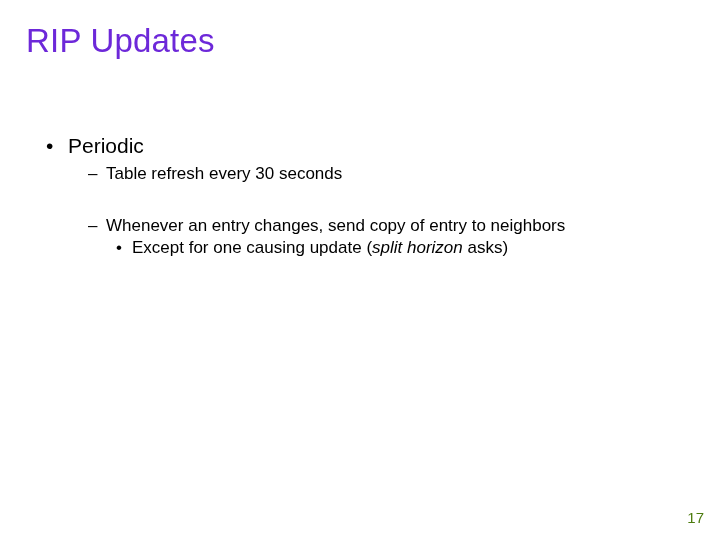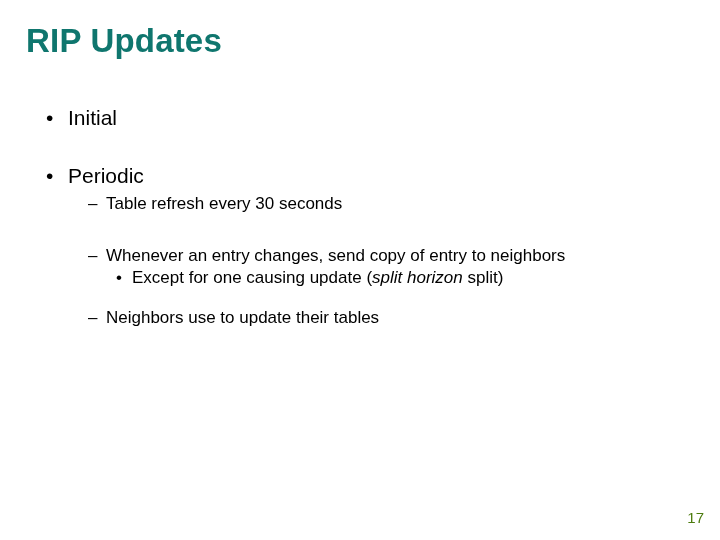--- a/index.html
+++ b/index.html
@@ -17,22 +17,22 @@
     width: 720px;
     height: 540px;
     position: relative;
     box-sizing: border-box;
   }
   .title {
     position: absolute;
     left: 26px;
     top: 22px;
     font-size: 33px;
-    font-weight: bold;
-    color: #0f766e;
+    font-weight: normal;
+    color: #6d28d9;
     letter-spacing: 0.2px;
   }
   .body {
     position: absolute;
     left: 46px;
     top: 106px;
     right: 30px;
   }
   .lvl1 {
     font-size: 21px;
@@ -91,33 +91,31 @@
 </style>
 </head>
 <body>
 
 <div class="slide">
 
   <div class="title">RIP Updates</div>
 
   <div class="body">
 
-    <div class="lvl1"><span>Initial</span></div>
 
     <div class="group-gap"></div>
 
     <div class="lvl1"><span>Periodic</span></div>
     <div class="lvl2">Table refresh every 30 seconds</div>
 
     <div class="group-gap"></div>
 
     <div class="lvl2">Whenever an entry changes, send copy of entry to neighbors</div>
-    <div class="lvl3"><span>Except for one causing update (</span><span class="italic">split horizon</span><span> split)</span></div>
+    <div class="lvl3"><span>Except for one causing update (</span><span class="italic">split horizon</span><span> asks)</span></div>
 
     <div class="mid-gap"></div>
 
-    <div class="lvl2">Neighbors use to update their tables</div>
 
   </div>
 
   <div class="page-num">17</div>
 
 </div>
 
 </body></html>

